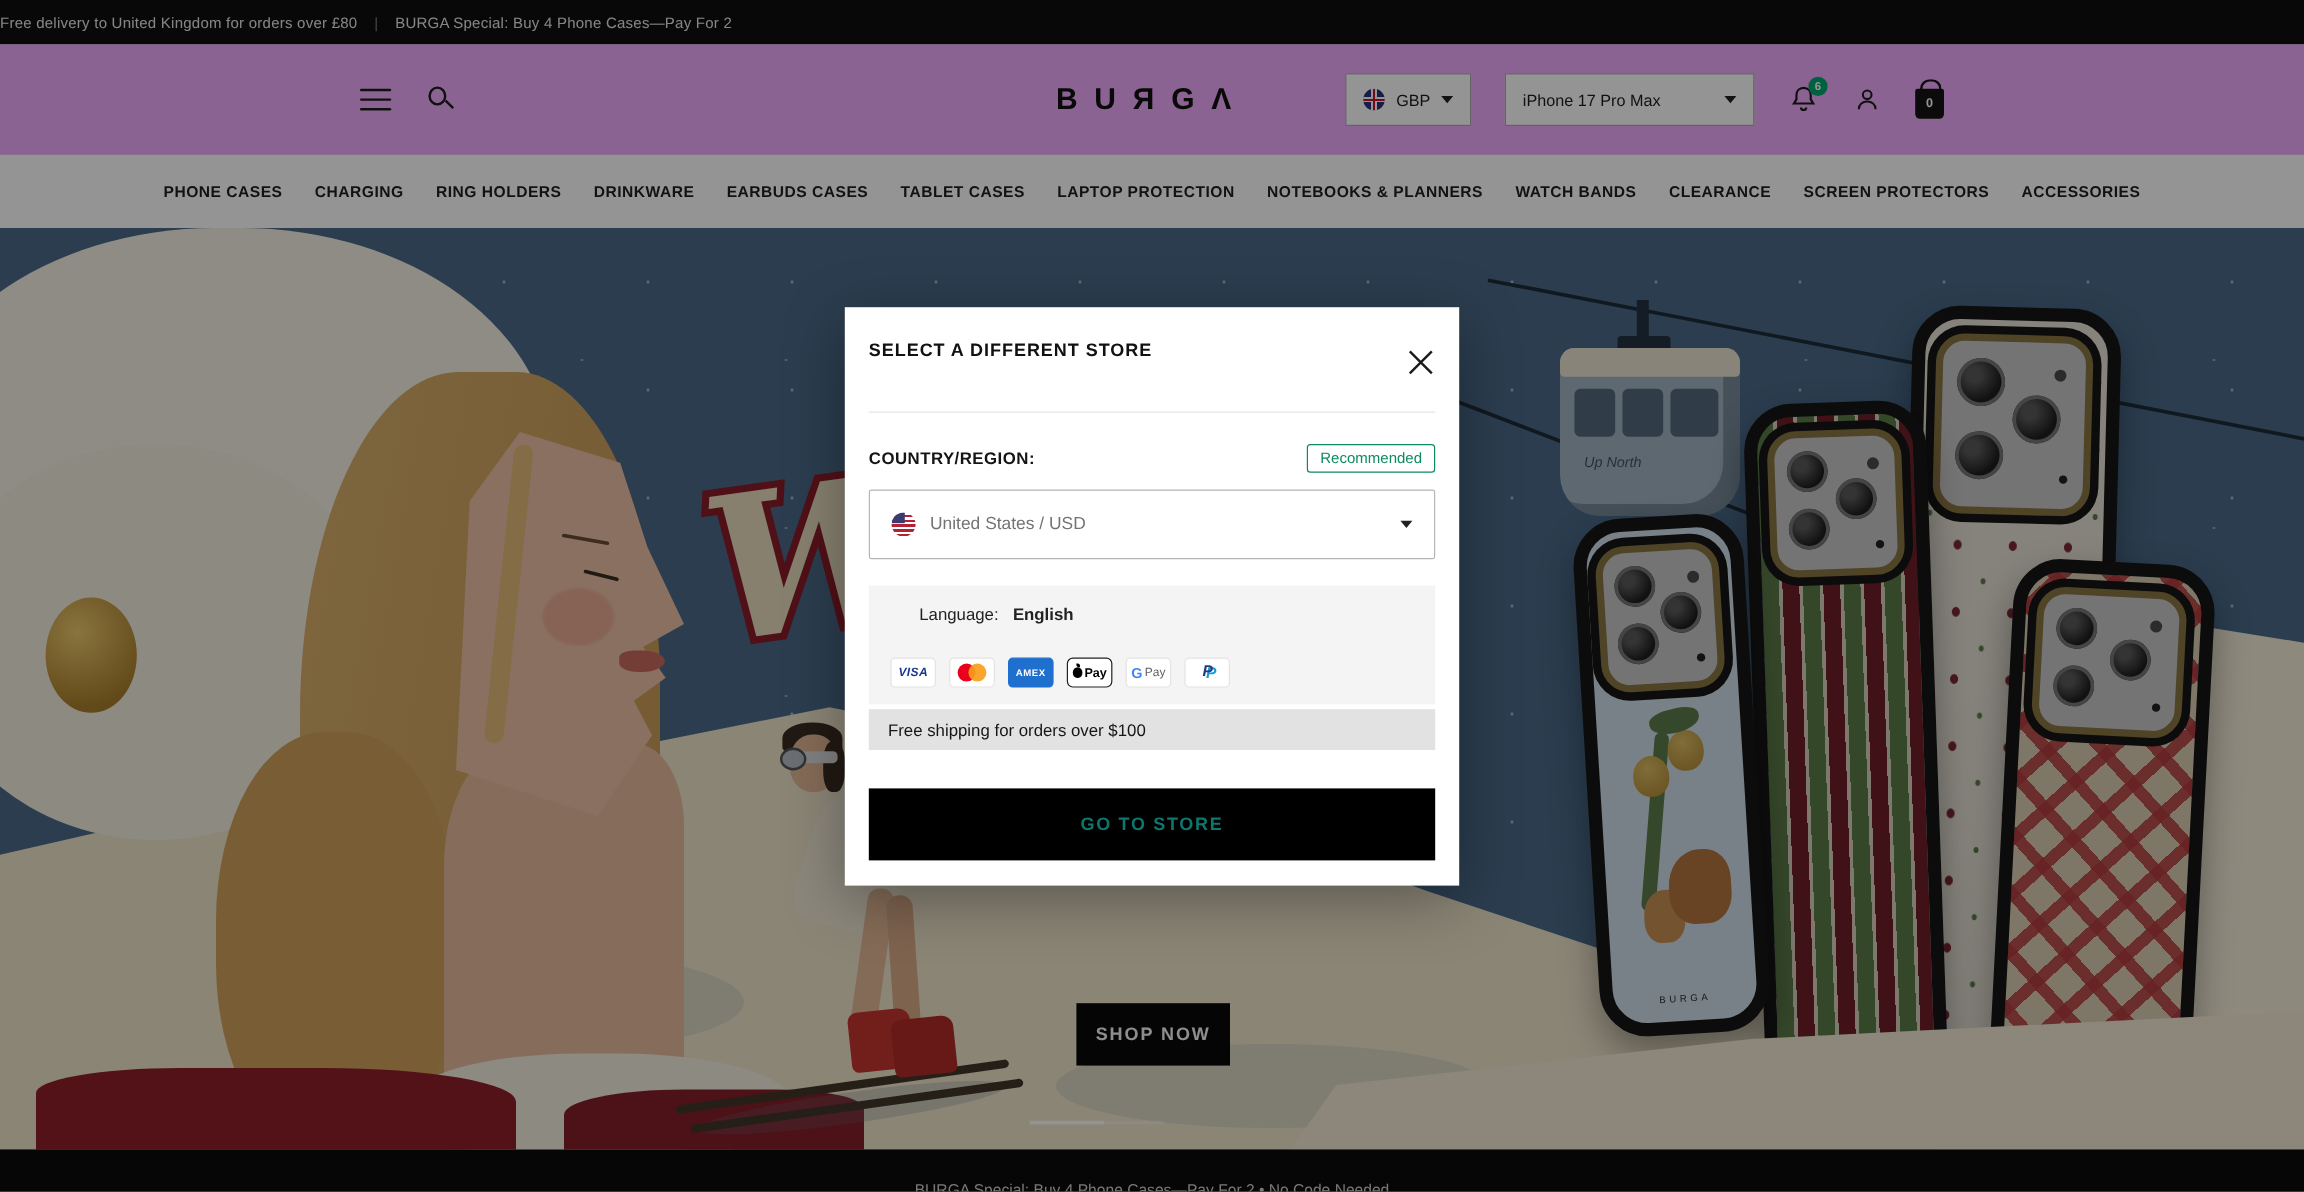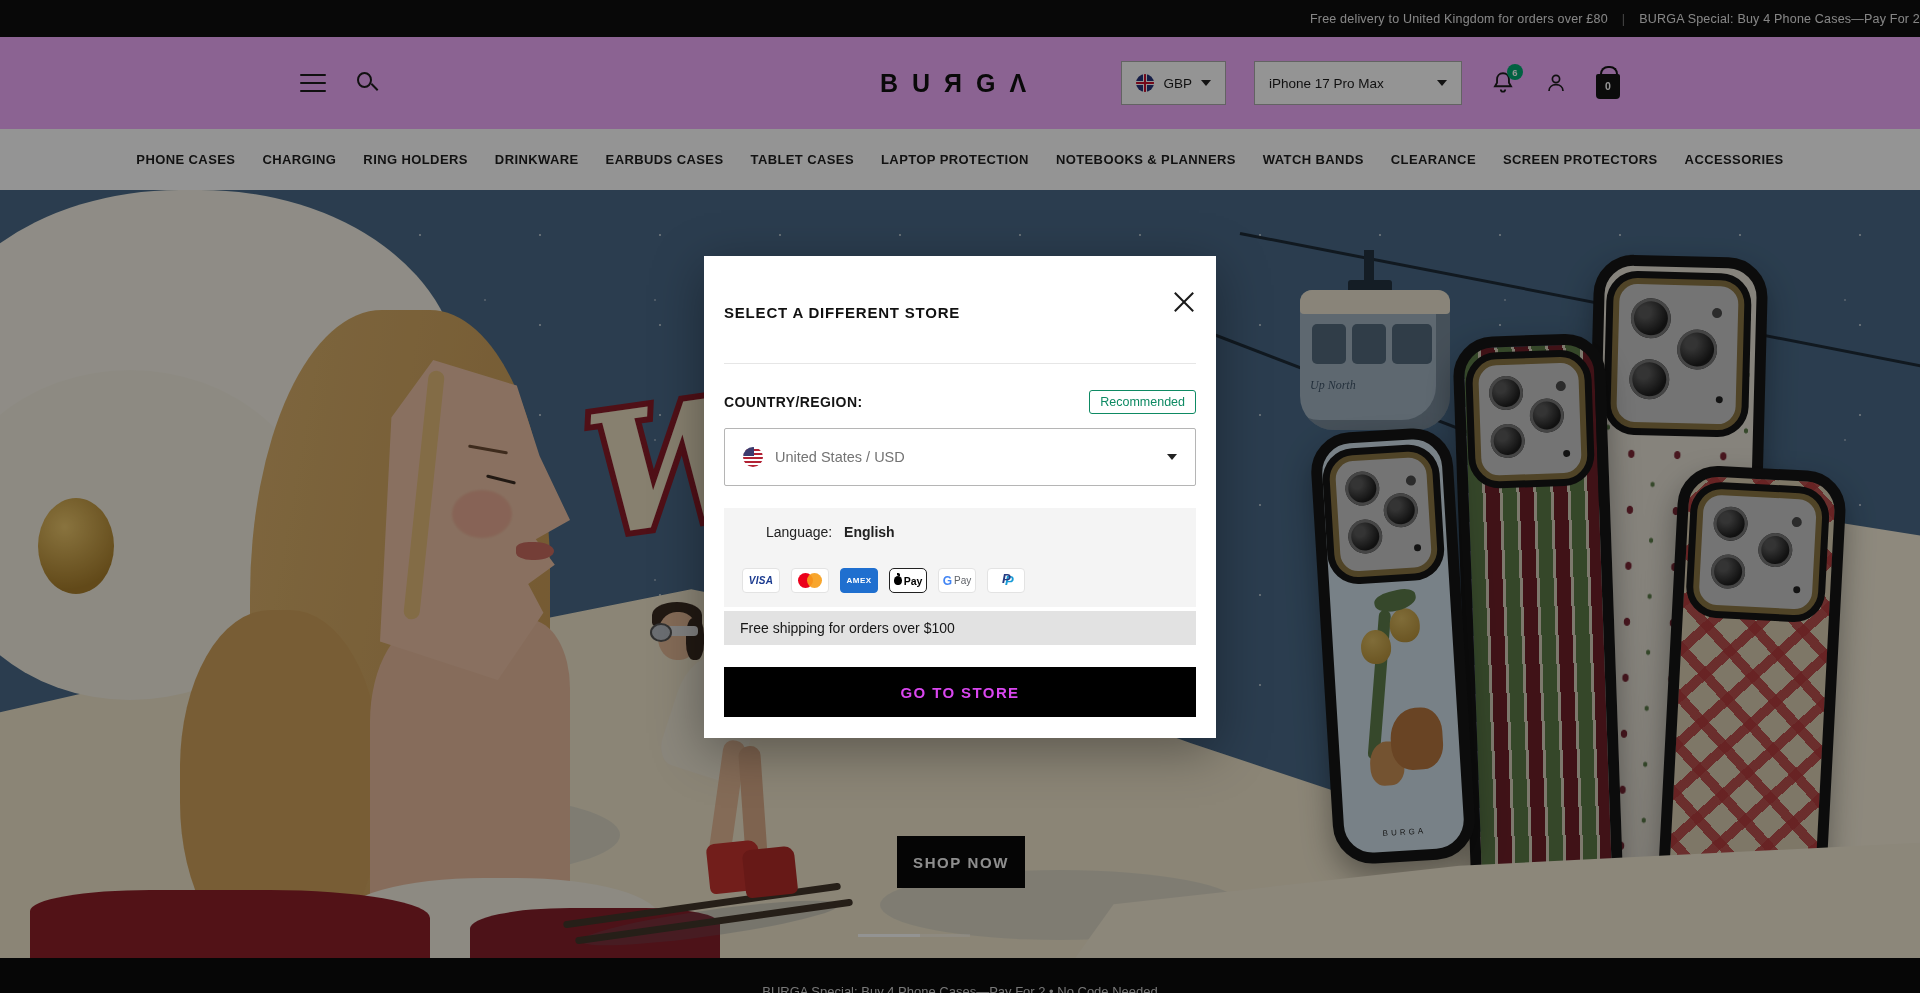--- a/index.html
+++ b/index.html
@@ -1,21 +1,21 @@
 <!DOCTYPE html>
 <html><head>
 <meta charset="utf-8">
 <style>
   * { margin:0; padding:0; box-sizing:border-box; }
   html,body { width:1920px; height:993px; overflow:hidden; background:#000;
               font-family:"Liberation Sans", sans-serif; }
   .page { position:relative; width:1920px; height:993px; background:#fff; }
 
   
-  .announce { height:37px; background:#0f0f0f; display:flex; align-items:center; justify-content:flex-end;
+  .announce { height:37px; background:#0f0f0f; display:flex; align-items:center; justify-content:flex-start;
               gap:14px; color:#e6e6e6; font-size:12.5px; letter-spacing:.2px; }
   .announce .div { color:#7a7a7a; }
 
   
   .header { position:relative; height:92px; background:#f0abfc; }
   .hdr-left { position:absolute; left:300px; top:0; height:100%; display:flex; align-items:center; gap:30px; }
   .burger { width:26px; height:18px; display:flex; flex-direction:column; justify-content:space-between; cursor:pointer; }
   .burger span { display:block; height:2px; background:#1d1d1d; border-radius:1px; }
   .search-ic { width:22px; height:22px; position:relative; }
   .search-ic .circ { position:absolute; left:1px; top:0; width:15px; height:16px; border:2px solid #1d1d1d; border-radius:50%; }
@@ -59,21 +59,21 @@
   .cable.c2 { left:1180px; top:130px; width:820px; transform:rotate(21deg); }
 
   .gondola { position:absolute; left:1300px; top:60px; width:150px; height:185px; }
   .gondola .hanger { position:absolute; left:64px; top:0; width:10px; height:38px; background:#243240; }
   .gondola .arm { position:absolute; left:48px; top:30px; width:44px; height:14px; background:#243240; border-radius:3px; }
   .gondola .cabin { position:absolute; left:0; top:40px; width:150px; height:140px; background:#a3b4c2;
                     border-radius:12px 12px 34px 34px; box-shadow:inset -14px -10px 0 rgba(40,60,78,.35); }
   .gondola .roof { position:absolute; left:0; top:40px; width:150px; height:24px; background:#ece4d0; border-radius:12px 12px 4px 4px; }
   .gondola .win { position:absolute; top:74px; height:40px; background:#53697c; border-radius:5px; }
   .gondola .w1 { left:12px; width:34px; } .gondola .w2 { left:52px; width:34px; } .gondola .w3 { left:92px; width:40px; }
-  .gondola .glabel { position:absolute; left:10px; top:128px; font-family:Liberation Serif, serif; font-style:italic;
+  .gondola .glabel { position:absolute; left:20px; top:128px; font-family:Liberation Sans, sans-serif; font-style:italic;
                      font-size:12px; color:#3f5468; }
 
   .snow-main { position:absolute; inset:0; background:#efe5cc;
     clip-path:polygon(0 68%,14% 60%,28% 56%,36% 52%,44% 56%,52% 63%,62% 72%,74% 82%,86% 88%,100% 89%,100% 100%,0 100%); }
   .snow-bank { position:absolute; inset:0; background:#f4ecd8;
     clip-path:polygon(87% 47%,95% 43%,100% 45%,100% 100%,84% 100%); }
   .snow-shade { position:absolute; background:#7f93a8; opacity:.18; border-radius:50%; }
 
   .script-wrap { position:absolute; left:592px; top:192px; width:190px; height:210px; transform:rotate(-8deg); }
   .script-wrap span { position:absolute; left:0; top:0; font-family:"DejaVu Serif", serif; font-style:italic;
@@ -165,21 +165,21 @@
               background:linear-gradient(90deg, rgba(255,255,255,.95) 0 62px, rgba(255,255,255,.35) 62px 100%); }
 
   
   .footer { position:relative; height:35px; background:#0b0b0b; overflow:hidden; }
   .footer .promo { position:absolute; left:0; right:0; top:26px; text-align:center; color:#cfcfcf; font-size:13px; }
 
   
   .backdrop { position:absolute; inset:0; background:rgba(0,0,0,.42); z-index:40; }
   .modal { position:absolute; left:704px; top:256px; width:512px; height:482px; background:#fff; z-index:50;
            box-shadow:0 12px 48px rgba(0,0,0,.35); padding:0 20px; }
-  .m-title { margin-top:48px; font-size:15px; font-weight:600; letter-spacing:.8px; color:#111; }
+  .m-title { margin-top:28px; font-size:15px; font-weight:600; letter-spacing:.8px; color:#111; }
   .m-close { position:absolute; top:34px; right:20px; width:24px; height:24px; cursor:pointer; }
   .m-close::before,.m-close::after { content:""; position:absolute; left:-1px; top:11px; width:26px; height:2px; background:#1a1a1a; }
   .m-close::before { transform:rotate(45deg); } .m-close::after { transform:rotate(-45deg); }
   .m-divider { margin-top:42px; height:1px; background:#e6e6e6; }
   .m-row { margin-top:26px; display:flex; align-items:center; justify-content:space-between; }
   .m-country-label { font-size:14px; font-weight:700; letter-spacing:.4px; color:#141414; }
   .m-recommended { font-size:12.5px; color:#0e8a63; border:1px solid #0e8a63; padding:4px 10px; border-radius:3px; background:#fff; }
   .m-select { margin-top:14px; height:58px; border:1px solid #b5b5b5; border-radius:2px; display:flex; align-items:center;
               gap:12px; padding:0 18px; cursor:pointer; background:#fff; }
   .flag-us { width:20px; height:20px; border-radius:50%; position:relative; overflow:hidden;
@@ -199,21 +199,21 @@
   .pay.apple { border:1.5px solid #222; border-radius:5px; font-weight:700; font-size:10.5px; color:#000; gap:2px; }
   .apple-glyph { position:relative; width:8px; height:9px; background:#000; border-radius:50% 50% 46% 46%; }
   .apple-glyph::before { content:""; position:absolute; left:3px; top:-3px; width:3px; height:3px; background:#000; border-radius:0 60% 0 60%; }
   .pay.gpay { font-size:10px; color:#5f6368; gap:2px; }
   .pay.gpay .g { color:#4285F4; font-weight:700; font-size:12px; }
   .pay.paypal { font-style:italic; font-weight:800; font-size:13px; position:relative; }
   .pay.paypal .pp1 { color:#179bd7; position:absolute; left:17px; top:4px; }
   .pay.paypal .pp2 { color:#253b80; position:absolute; left:14px; top:2px; }
   .m-shipping { margin-top:4px; height:34px; background:#e2e2e2; display:flex; align-items:center; padding:0 16px;
                 font-size:14px; color:#161616; font-weight:500; }
-  .m-cta { position:absolute; left:20px; right:20px; bottom:21px; height:50px; background:#000; color:#d946ef;
+  .m-cta { position:absolute; left:20px; right:20px; bottom:21px; height:60px; background:#000; color:#0f766e;
            border:none; font-family:"Liberation Sans", sans-serif; font-size:15px; font-weight:700; letter-spacing:1.4px; cursor:pointer; }
 
   svg.icon { display:block; }
 </style>
 </head>
 <body>
 
 <div class="page">
 
   <div class="announce">

